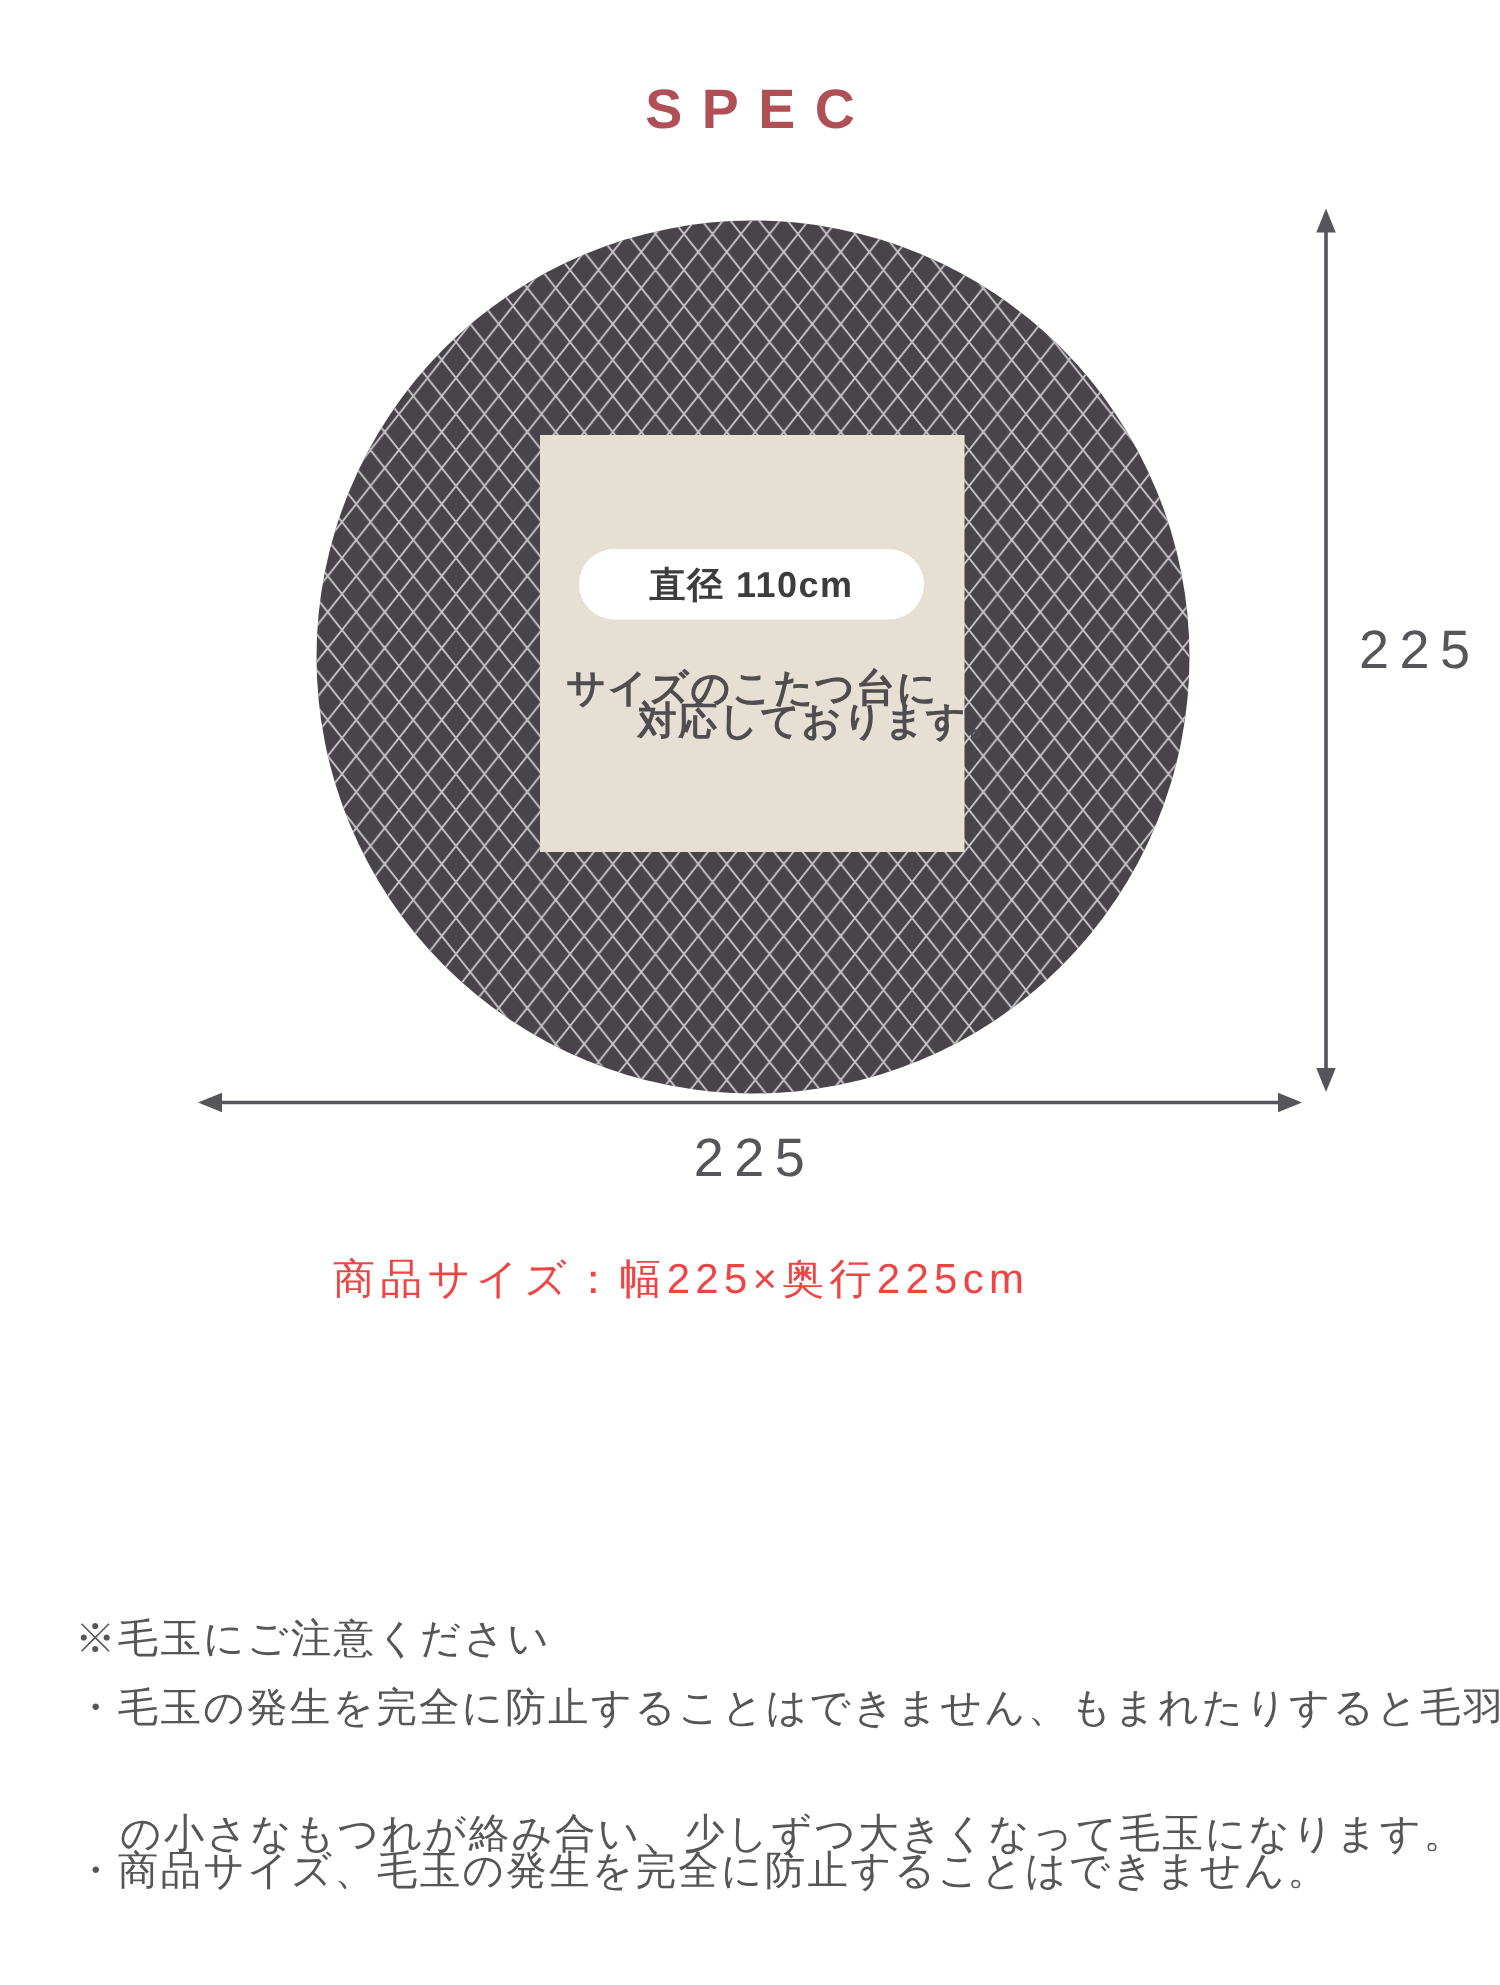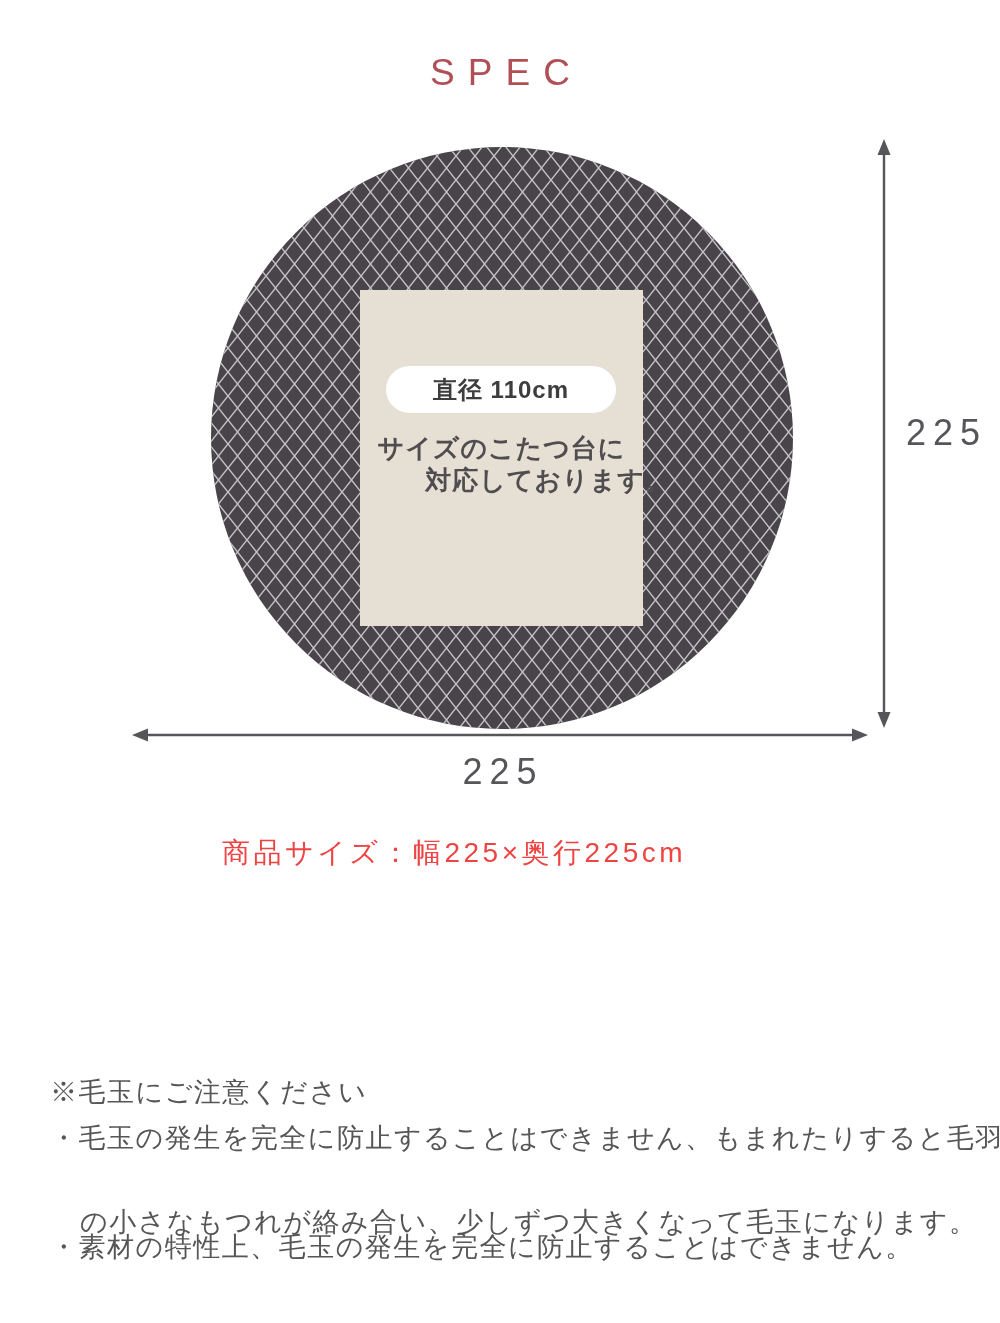--- a/index.html
+++ b/index.html
@@ -7,44 +7,44 @@
     position:relative;
     width:1000px;height:1323px;
     background:#ffffff;
     font-family:"Liberation Sans","DejaVu Sans",sans-serif;
     overflow:hidden;
   }
   
   .spec-title{
     position:absolute;top:52px;left:0;width:1000px;
     text-align:center;
-    font-size:37px;font-weight:400;
+    font-size:37px;font-weight:700;
     letter-spacing:13px;text-indent:13px;
     color:#b05056;
   }
   
   .diagram-svg{position:absolute;top:0;left:0;}
   
   .center-panel{
-    position:absolute;left:360px;top:290px;width:283px;height:336px;
+    position:absolute;left:360px;top:290px;width:283px;height:278px;
     background:#e6dfd3;
   }
   .diameter-pill{
     position:absolute;left:26px;top:76px;width:230px;height:47px;
     background:#ffffff;border-radius:24px;
     display:flex;align-items:center;justify-content:center;
     font-size:24px;font-weight:700;color:#3e3c3e;
     letter-spacing:1px;
   }
   .panel-caption{
     position:absolute;left:0;width:283px;text-align:center;
     font-size:26px;font-weight:700;color:#504d50;
     letter-spacing:1px;white-space:nowrap;
   }
-  .caption-1{top:141px;}
+  .caption-1{top:151px;}
   .caption-2{top:173px;margin-left:47px;}
   
   .dim-label{
     position:absolute;
     font-size:36px;color:#56565a;
     letter-spacing:7px;white-space:nowrap;
   }
   .dim-height{left:906px;top:412px;}
   .dim-width{left:448px;top:751px;width:110px;text-align:center;}
   
@@ -106,16 +106,16 @@
   <div class="dim-label dim-width">225</div>
 
   <div class="spec-block">
     <div>商品サイズ：幅225×奥行225cm</div>
   </div>
 
   <div class="notes-block">
     <div class="note-heading">※毛玉にご注意ください</div>
     <div class="note-line-0">・毛玉の発生を完全に防止することはできません、もまれたりすると毛羽</div>
     <div class="note-line-1">の小さなもつれが絡み合い、少しずつ大きくなって毛玉になります。</div>
-    <div class="note-line-2">・素材の特性上、毛玉の発生を完全に防止することはできません。</div>
+    <div class="note-line-2">・商品サイズ、毛玉の発生を完全に防止することはできません。</div>
   </div>
 
 </div>
 
 </body></html>

